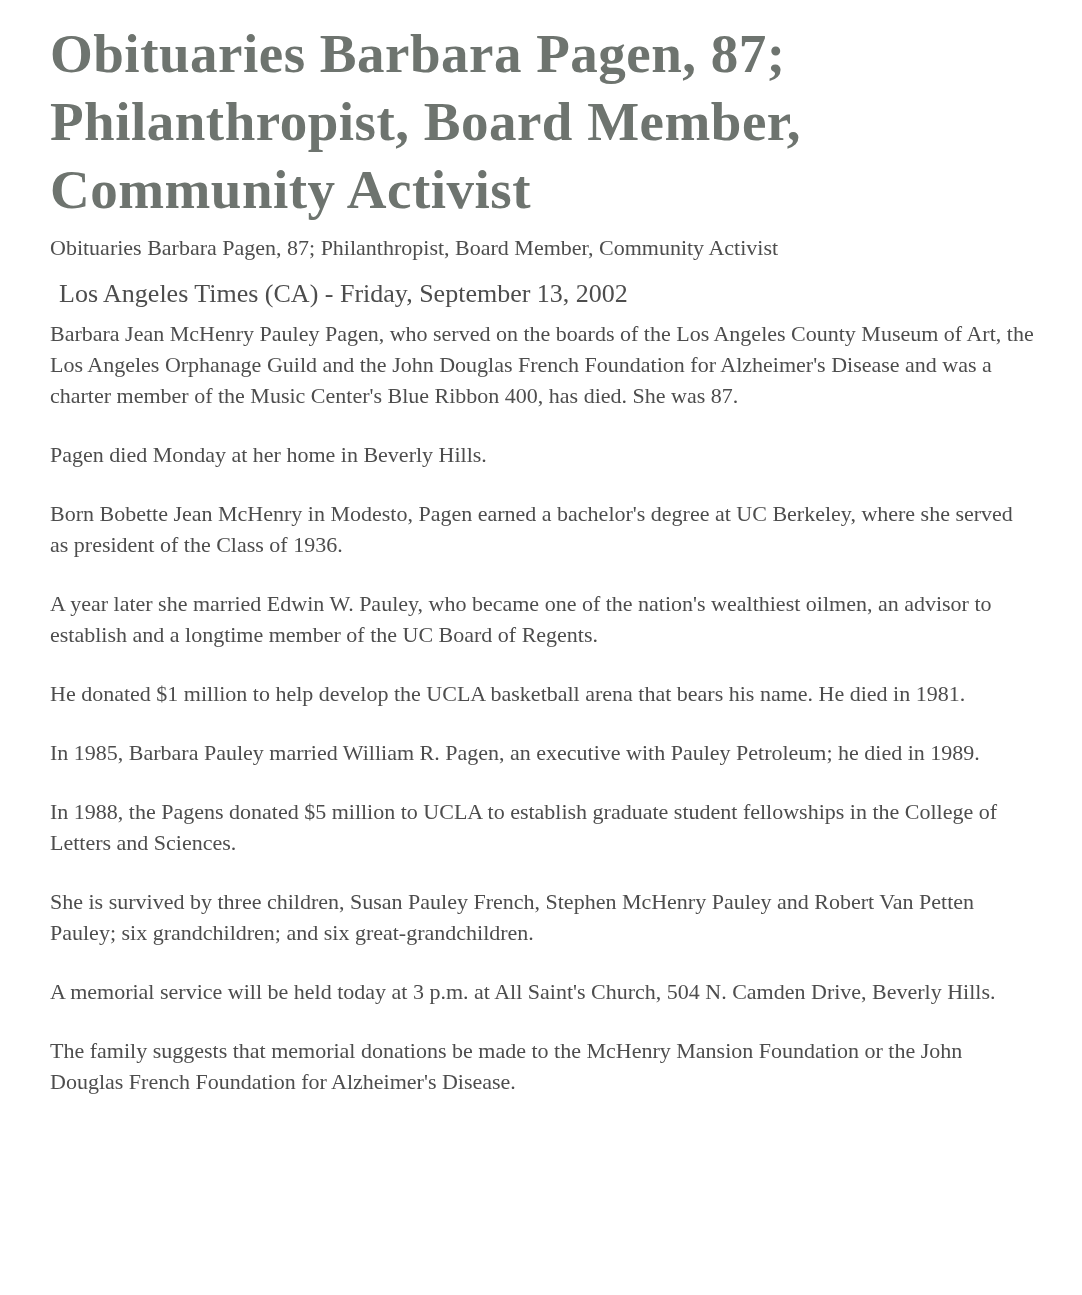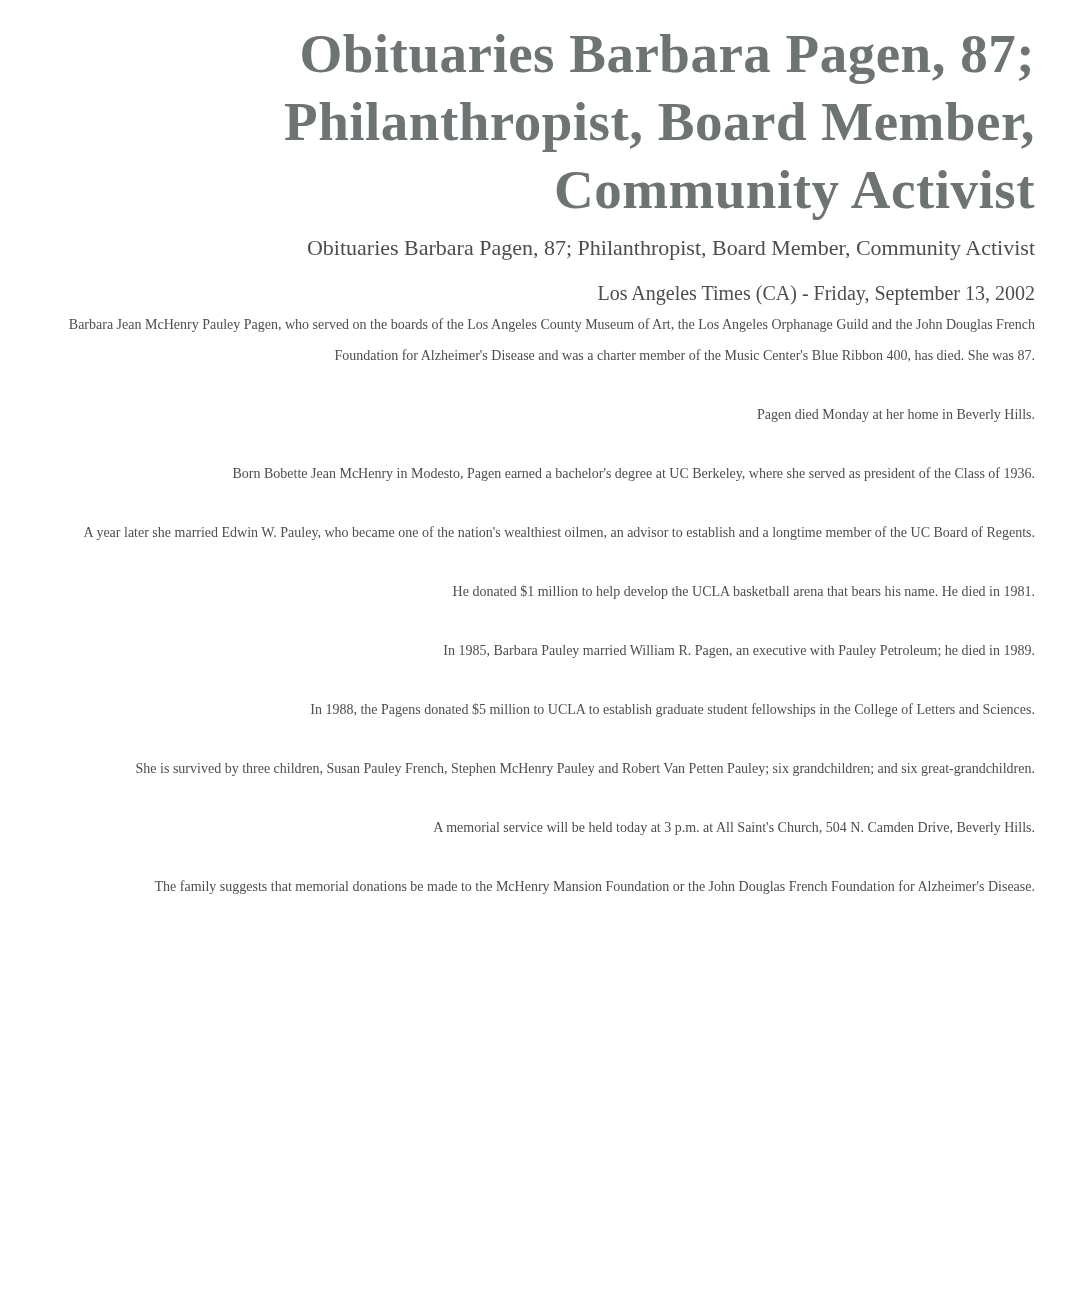--- a/index.html
+++ b/index.html
@@ -7,48 +7,47 @@
     padding: 0;
     background: #ffffff;
   }
   .page {
     width: 1082px;
     min-height: 1295px;
     box-sizing: border-box;
     padding: 20px 47px 30px 50px;
     background: #ffffff;
     font-family: "Liberation Serif", serif;
-    text-align: right;
   }
   .article-title {
     margin: 0 0 8px 0;
     font-size: 55px;
     line-height: 68px;
     font-weight: bold;
     color: #6e746f;
     white-space: pre-line;
     letter-spacing: 0.5px;
   }
   .article-subtitle {
     margin: 0 0 15px 0;
     font-size: 22px;
     line-height: 31px;
     font-weight: normal;
     color: #4d4d4d;
   }
   .article-dateline {
-    margin: 0;
-    font-size: 20px;
+    margin: 9px;
+    font-size: 26px;
     line-height: 31px;
     color: #4d4d4d;
     font-family: Liberation Serif, serif;
   }
   .article-body p {
     margin: 0 0 28px 0;
-    font-size: 14px;
+    font-size: 22px;
     line-height: 31px;
     color: #4d4d4d;
   }
   .article-body p.lead {
     margin-top: 0;
   }
   .article-body p:last-child {
     margin-bottom: 0;
   }
 </style>

